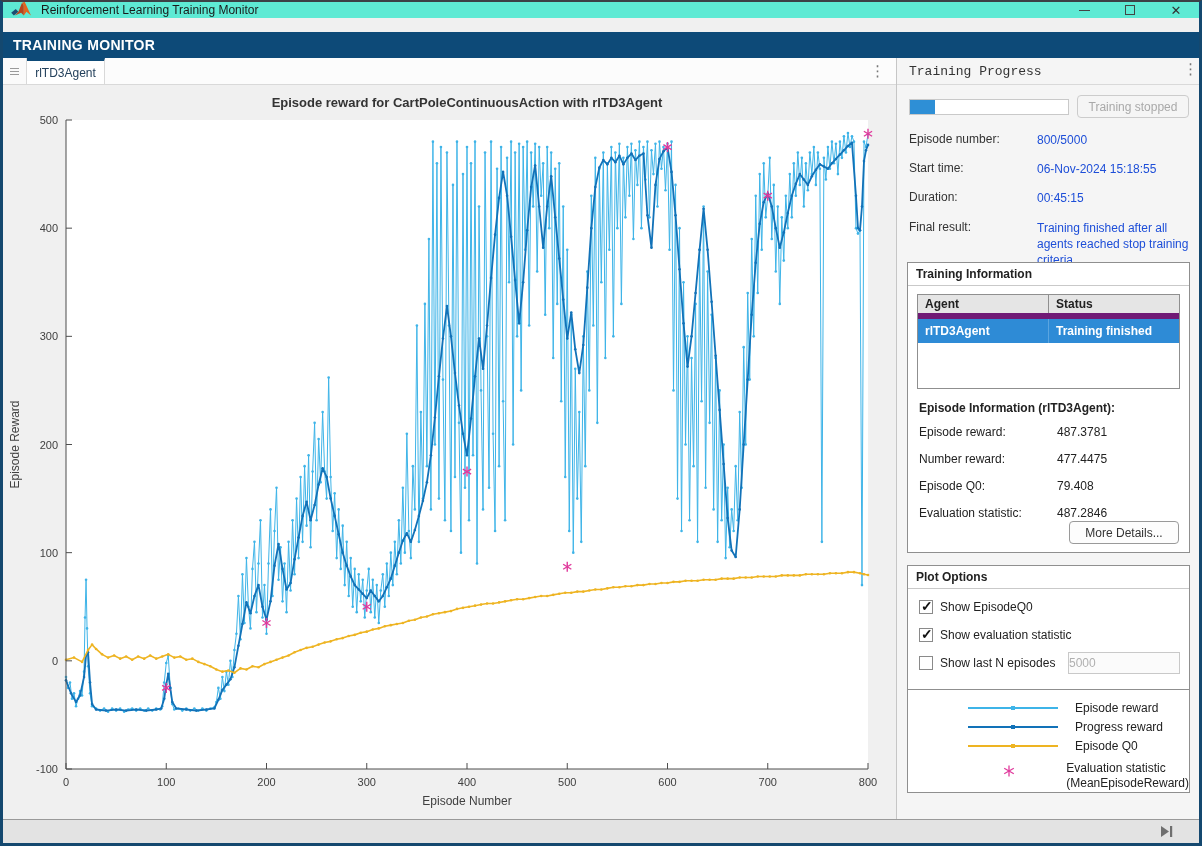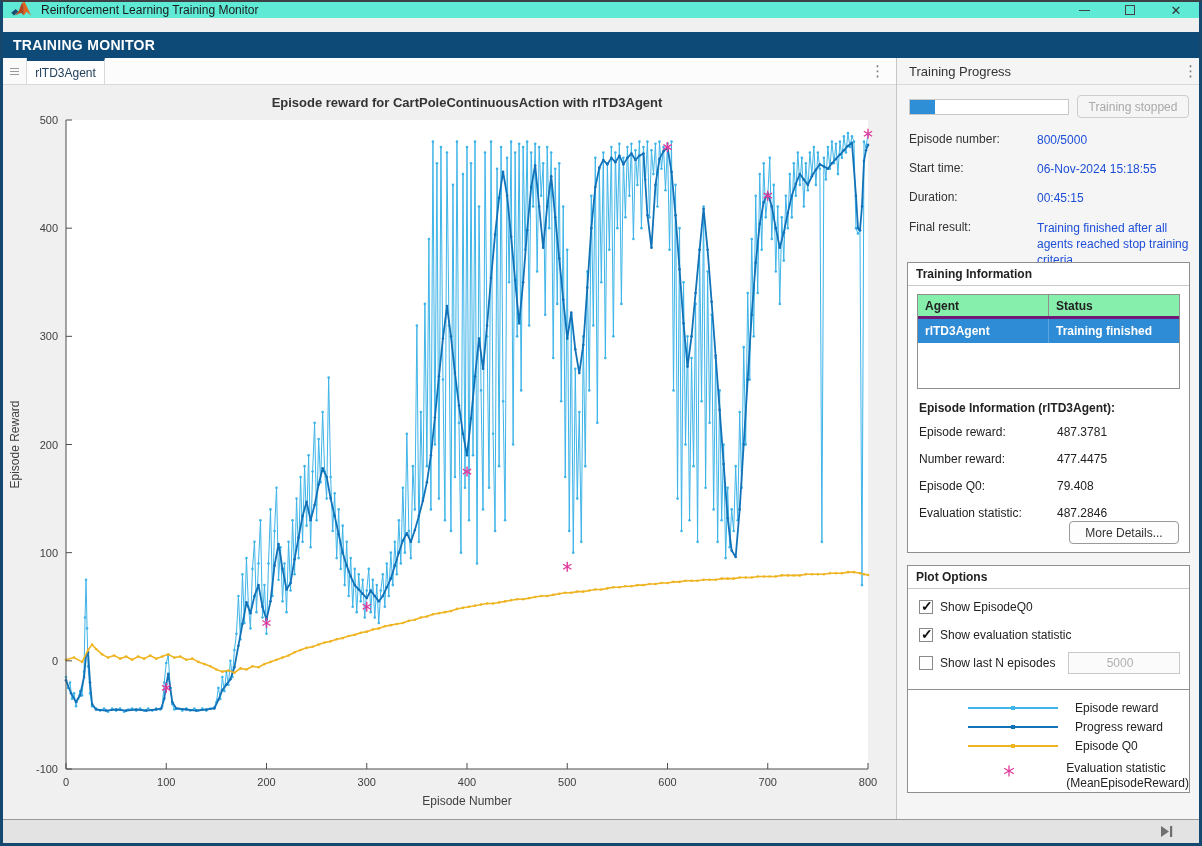--- a/index.html
+++ b/index.html
@@ -43,21 +43,21 @@
   .tabbar-kebab { margin-left:auto; margin-right:12px; align-self:center; }
   .kebab { width:14px; height:16px; position:relative; }
   .kebab::before { content:"⋮"; font-size:15px; color:#777; line-height:16px; display:block; text-align:center; }
 
   
   .figure-area { position:absolute; left:0; top:27px; right:0; bottom:0; background:#f0f0f0; }
   #chart-svg { display:block; }
 
   
   .panel-header { height:27px; border-bottom:1px solid #d9d9d9; display:flex; align-items:center;
-                  padding:0 2px 0 12px; background:#f5f5f5; }
+                  padding:0 2px 0 12px; background:#f5f5f5;font-family:Liberation Mono, monospace; }
   .panel-title { font-size:13px; color:#333; }
   .panel-kebab { margin-left:auto; }
 
   .progress-block { padding:10px 10px 0 12px; }
   .progress-row { display:flex; align-items:center; gap:3px; }
   .progress-track { width:160px; height:16px; background:#fff; border:1px solid #c9c9c9; }
   .progress-fill { height:100%; background:#2e8fd6; }
   .btn-disabled { margin-left:auto; width:112px; height:23px; border:1px solid #ccc; border-radius:4px;
                   background:#f5f5f5; color:#a9a9a9; font-size:12px; display:flex; align-items:center;
                   justify-content:center; }
@@ -66,21 +66,21 @@
   .info-label { width:128px; color:#333; flex:0 0 auto; }
   .info-value { width:152px; color:#1d4ed8; line-height:1.35; }
 
   .boxed { position:absolute; left:10px; right:9px; background:#fff; border:1px solid #8f8f8f; }
   .boxed-header { font-weight:bold; color:#222; padding:4px 8px 4px 8px; border-bottom:1px solid #c9c9c9; }
 
   
   #training-info { top:204px; height:291px; }
   .agent-table { margin:8px 9px 0 9px; border:1px solid #8f8f8f; height:95px; background:#fff; }
   .agent-row { display:flex; height:24px; align-items:center; }
-  .agent-head { font-weight:bold; background:#86efac; border-bottom:3px solid #701a75;justify-content:space-between; }
+  .agent-head { font-weight:bold; background:#e5e5e5; border-bottom:6px solid #701a75;justify-content:space-between; }
   .agent-col1 { width:131px; padding-left:7px; border-right:1px solid #8f8f8f; height:100%; display:flex; align-items:center; }
   .agent-col2 { flex:1; padding-left:7px; height:100%; display:flex; align-items:center; }
   .agent-selected { background:#2e8bd6; color:#fff; font-weight:bold; }
   .agent-selected .agent-col1 { border-right-color:#5aa5e0; }
   .ep-info-title { font-weight:bold; padding:12px 9px 0 11px; }
   .ep-rows { padding:10px 9px 0 11px; }
   .ep-row { display:flex; margin-bottom:13px; }
   .ep-label { width:118px; }
   .ep-value { flex:1;margin-left:20px; }
   .more-details { position:absolute; right:10px; bottom:8px; width:110px; height:23px; border:1px solid #9a9a9a;
@@ -88,21 +88,21 @@
                   color:#333; }
 
   
   #plot-options { top:507px; height:146px; }
   .opt-row { display:flex; align-items:center; padding:8px 9px 0 11px; height:28px; }
   .checkbox { width:14px; height:14px; border:1px solid #8a8a8a; background:#fff; margin-right:7px;
               position:relative; flex:0 0 auto; }
   .checkbox.checked::after { content:"✓"; position:absolute; left:1px; top:-3px; font-size:14px;
                              font-weight:bold; color:#111; }
   .opt-input { margin-left:auto; width:112px; height:22px; border:1px solid #c9c9c9; background:#fbfbfb;
-               color:#b0b0b0; text-align:center; padding-right:8px; font-size:12px;
+               color:#b0b0b0; text-align:left; padding-right:8px; font-size:12px;
                font-family:"Liberation Sans", sans-serif; }
 
   
   #legend-box { top:631px; height:104px; }
   .legend-inner { padding-top:8px; }
   .legend-row { display:flex; align-items:center; height:19px; }
   .legend-swatch { width:100px; display:flex; justify-content:center; margin-left:55px; position:relative; }
   .legend-line { width:90px; height:2px; position:relative; }
   .legend-line::after { content:""; position:absolute; left:43px; top:-1px; width:4px; height:4px; }
   .legend-label { margin-left:12px; color:#222; }

